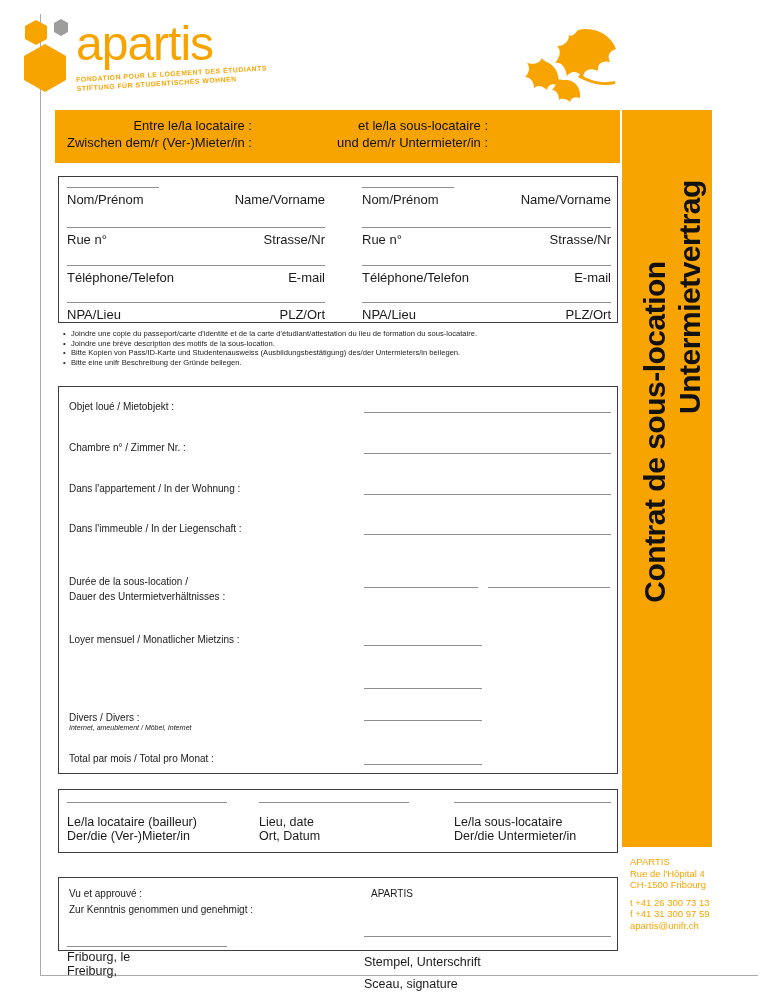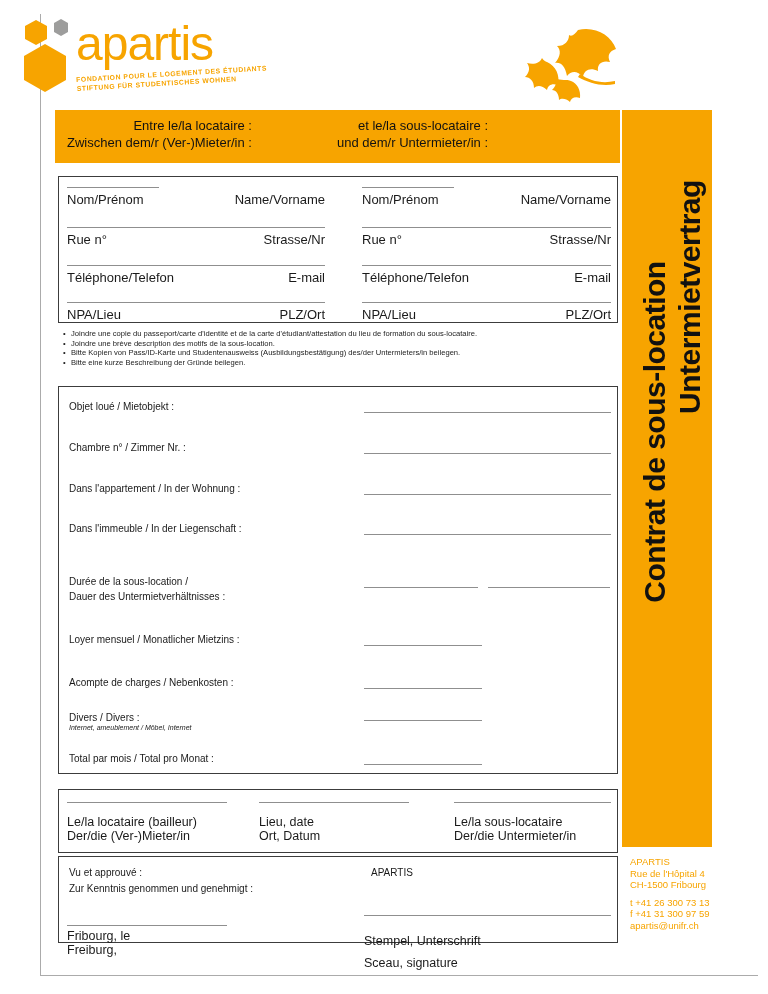--- a/index.html
+++ b/index.html
@@ -35,21 +35,21 @@
   
   .addr { position:absolute; left:630px; top:856px; font-size:9.5px; line-height:11.5px;
           color:var(--orange,#F7A400); }
   .addr-gap { height:6px; }
 
   
   .box { position:absolute; left:58px; width:560px; border:1px solid #3c3c3c; background:#fff; }
   .box1 { top:176px; height:147px; }
   .box2 { top:386px; height:388px; }
   .box3 { top:789px; height:64px; }
-  .box4 { top:856px; height:87px; }
+  .box4 { top:877px; height:74px; }
 
   .wline { border-top:1px solid var(--line,#8f8f8f); height:0; }
   .fline { position:absolute; height:0; border-top:1px solid var(--line,#8f8f8f); }
 
   
   .pcol { position:absolute; top:0; bottom:4px; }
   .prow { position:absolute; left:0; right:0; }
   .prow .wline { margin-bottom:4px; }
   .prow .wline.short { width:92px; }
   .plabels { display:flex; justify-content:space-between; font-size:13px; line-height:15px; }
@@ -183,21 +183,21 @@
           <span>PLZ/Ort</span>
         </div>
       </div>
     </div>
   </div>
 
   <div class="notes">
     <div class="note">Joindre une copie du passeport/carte d'identité et de la carte d'étudiant/attestation du lieu de formation du sous-locataire.</div>
     <div class="note">Joindre une brève description des motifs de la sous-location.</div>
     <div class="note">Bitte Kopien von Pass/ID-Karte und Studentenausweiss (Ausbildungsbestätigung) des/der Untermieters/in beilegen.</div>
-    <div class="note">Bitte eine kurze Beschreibung der Gründe beilegen.</div>
+    <div class="note">Bitte eine unifr Beschreibung der Gründe beilegen.</div>
   </div>
 
   <div class="box box2">
     <div class="flabel" style="top:12px">Objet loué / Mietobjekt :</div>
     <div class="fline" style="top:25px; left:305px; width:247px;"></div>
 
     <div class="flabel" style="top:53px">Chambre n° / Zimmer Nr. :</div>
     <div class="fline" style="top:66px; left:305px; width:247px;"></div>
 
     <div class="flabel" style="top:94px">Dans l'appartement / In der Wohnung :</div>
@@ -207,21 +207,20 @@
     <div class="fline" style="top:147px; left:305px; width:247px;"></div>
 
     <div class="flabel" style="top:187px">Durée de la sous-location /</div>
     <div class="flabel" style="top:202px">Dauer des Untermietverhältnisses :</div>
     <div class="fline" style="top:200px; left:305px; width:114px;"></div>
     <div class="fline" style="top:200px; left:429px; width:122px;"></div>
 
     <div class="flabel" style="top:245px">Loyer mensuel / Monatlicher Mietzins :</div>
     <div class="fline" style="top:258px; left:305px; width:118px;"></div>
 
-    <div class="flabel" style="top:288px">Acompte de charges / Nebenkosten :</div>
     <div class="fline" style="top:301px; left:305px; width:118px;"></div>
 
     <div class="flabel" style="top:323px">Divers / Divers :</div>
     <div class="fsub" style="top:337px">Internet, ameublement  / Möbel, Internet</div>
     <div class="fline" style="top:333px; left:305px; width:118px;"></div>
 
     <div class="flabel" style="top:364px">Total par mois / Total pro Monat :</div>
     <div class="fline" style="top:377px; left:305px; width:118px;"></div>
   </div>
 

